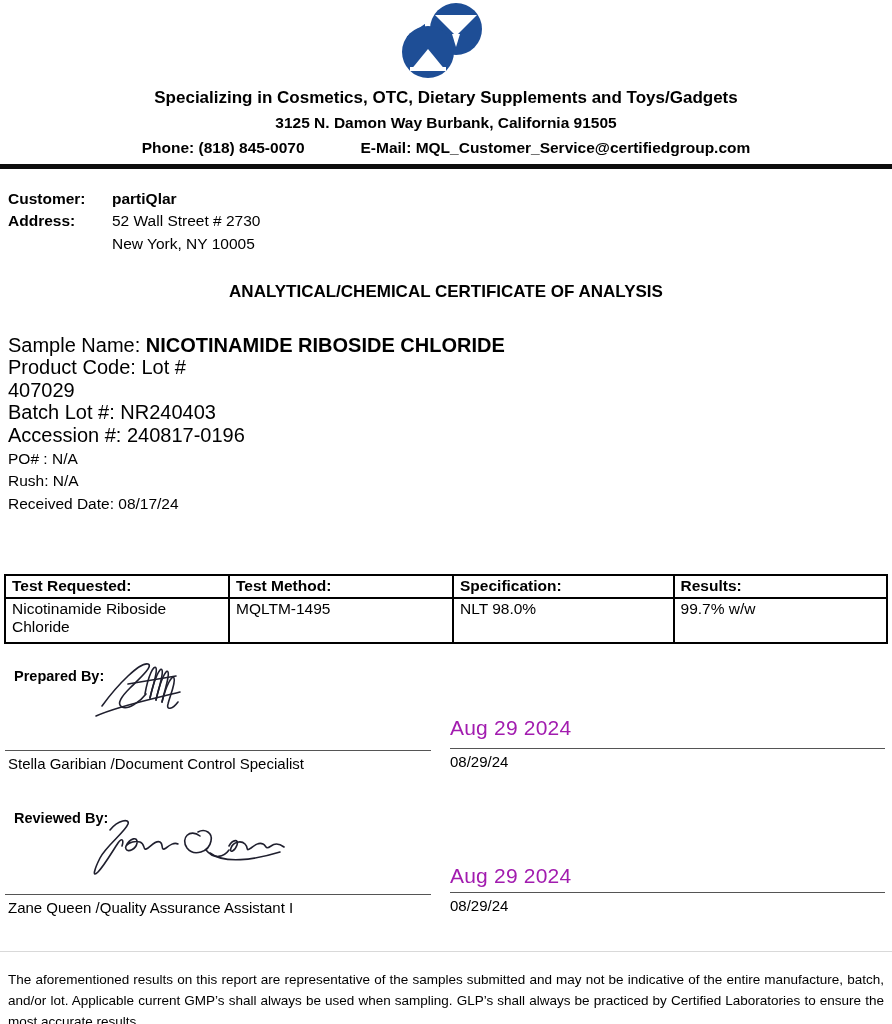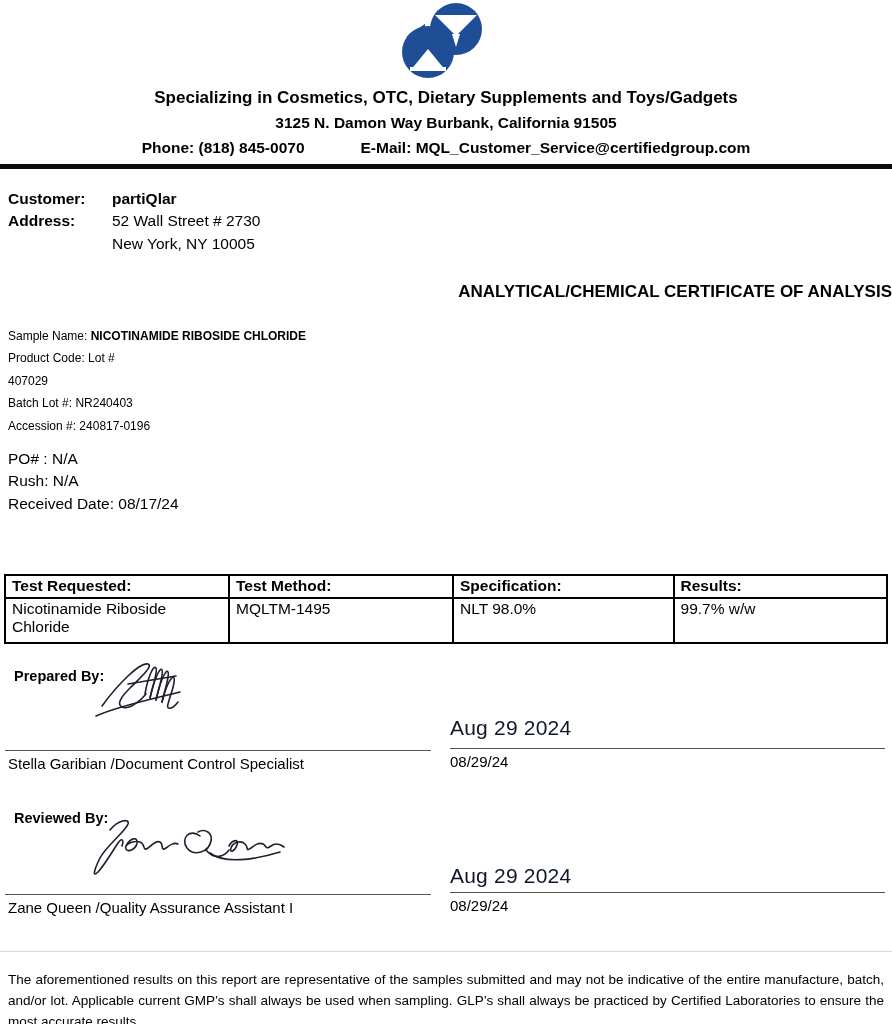--- a/index.html
+++ b/index.html
@@ -38,25 +38,25 @@
 
   
   .customer { top: 188px; left: 8px; font-size: 15.5px; line-height: 22.4px; }
   .customer .row { display: flex; }
   .customer .lbl { width: 104px; font-weight: bold; }
   .customer .val-bold { font-weight: bold; }
 
   
   .doc-title {
     top: 282px; left: 0; width: 100%;
-    text-align: right; font-size: 17px; font-weight: bold;
-  }
-
-  
-  .sample-block-1 { top: 325px; left: 8px; font-size: 12px; line-height: 22.4px; }
+    text-align: center; font-size: 17px; font-weight: bold;
+  }
+
+  
+  .sample-block-1 { top: 334px; left: 8px; font-size: 20px; line-height: 22.4px; }
   .sample-block-2 { top: 448px; left: 8px; font-size: 15.5px; line-height: 22.4px; }
   .bold { font-weight: bold; }
 
   
   .results-table {
     top: 574px; left: 4px; width: 884px;
     border-collapse: collapse; font-size: 15.5px;
   }
   .results-table th, .results-table td {
     border: 2px solid #000000;
@@ -68,21 +68,21 @@
   .results-table td { height: 40px; }
   .col-1 { width: 25.4%; } .col-2 { width: 25.4%; } .col-3 { width: 25.0%; } .col-4 { width: 24.2%; }
 
   
   .sig-block { left: 0; width: 892px; }
   .sig-label { position: absolute; left: 14px; font-size: 14.5px; font-weight: bold; }
   .sig-svg { position: absolute; }
   .sig-svg path { fill: none; stroke: #1f1f2e; stroke-width: 1.6; stroke-linecap: round; }
   .date-stamp {
     position: absolute; left: 450px;
-    font-size: 21px; color: #0f172a; letter-spacing: 0.2px;
+    font-size: 21px; color: #a21caf; letter-spacing: 0.2px;
   }
   .sig-line-left  { position: absolute; left: 5px;   width: 426px; border-top: 1.5px solid #555; }
   .sig-line-right { position: absolute; left: 450px; width: 435px; border-top: 1.5px solid #555; }
   .sig-name { position: absolute; left: 8px;   font-size: 15px; }
   .sig-date { position: absolute; left: 450px; font-size: 15px; }
 
   
   .footer-divider { top: 951px; left: 0; width: 100%; border-top: 1px solid #d9d9d9; }
   .disclaimer {
     top: 969px; left: 8px; width: 876px;

